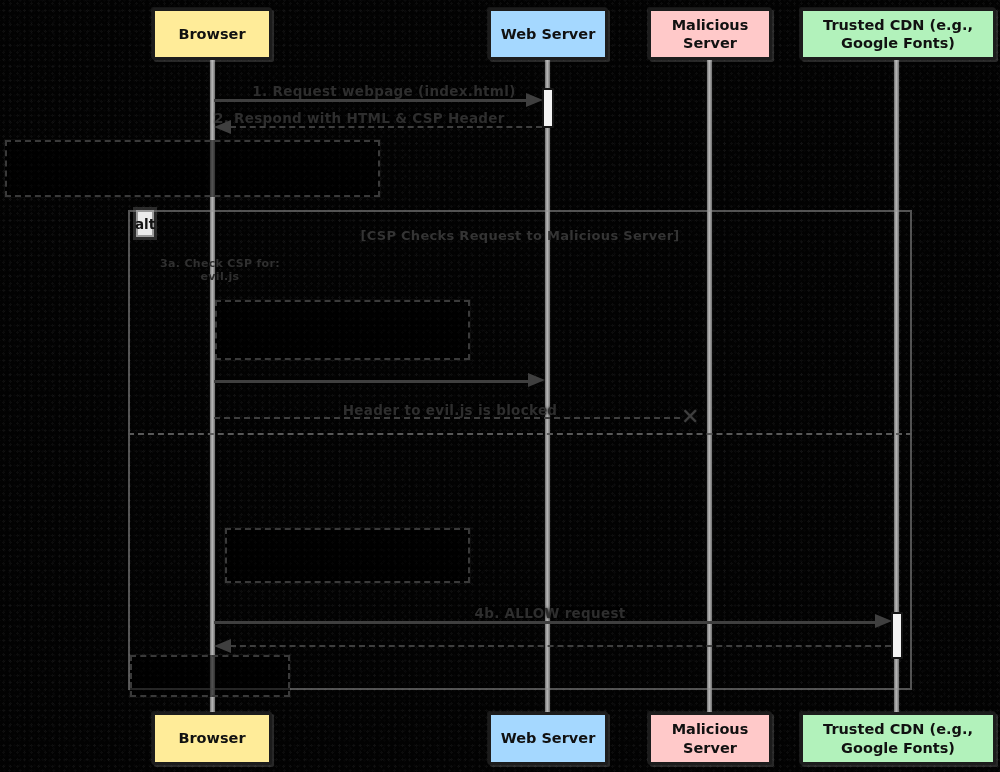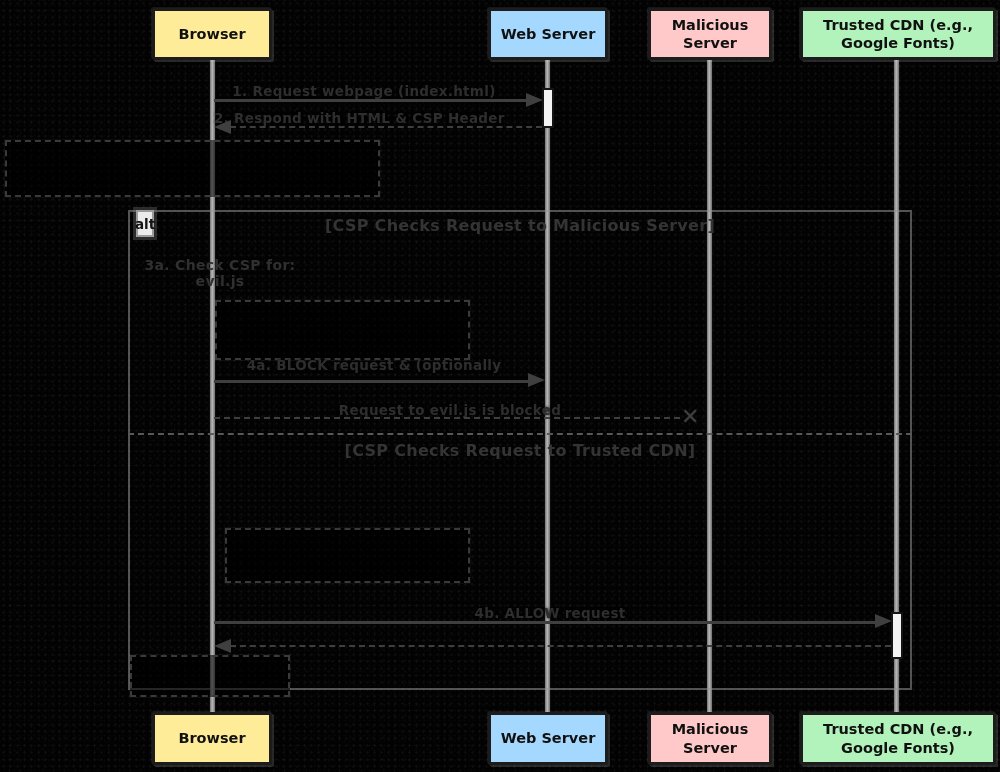--- a/index.html
+++ b/index.html
@@ -40,22 +40,22 @@
     box-shadow:0 0 0 1px rgba(255,255,255,0.04);box-sizing:border-box;
   }
   .activation{position:absolute;width:12px;background:#f4f4f4;border:2px solid #151515;box-sizing:border-box;border-radius:1px;}
   .altbox{position:absolute;border:2px solid rgba(150,150,150,0.55);box-sizing:border-box;}
   .alt-label{
     position:absolute;background:#ebebeb;border:2px solid #9c9c9c;color:#141414;
     font-weight:700;font-size:13.5px;display:flex;align-items:center;justify-content:center;
     box-shadow:0 0 0 3px rgba(120,120,120,0.35);box-sizing:border-box;
   }
   .divider{position:absolute;height:0;border-top:2px dashed #585858;}
-  .cond{position:absolute;left:128px;width:784px;text-align:center;font-weight:700;font-size:16px;color:#343434;letter-spacing:.3px;}
-  .check{position:absolute;font-weight:700;font-size:14px;color:#303030;letter-spacing:.3px;text-align:center;}
+  .cond{position:absolute;left:128px;width:784px;text-align:center;font-weight:700;font-size:13px;color:#343434;letter-spacing:.3px;margin-top:12px;}
+  .check{position:absolute;font-weight:700;font-size:11px;color:#303030;letter-spacing:.3px;text-align:center;}
   .xmark{position:absolute;color:#3f3f3f;font-size:22px;font-weight:700;line-height:1;text-shadow:0 0 2px rgba(255,255,255,0.12);}
 </style>
 </head>
 <body>
 
 <div class="canvas">
 
   <div class="lifeline" style="left:210px"></div>
   <div class="lifeline" style="left:545px"></div>
   <div class="lifeline" style="left:707px"></div>
@@ -67,21 +67,21 @@
   <div class="actor" style="left:488px;top:8px;width:120px;height:52px;background:#a5d8ff">
     <span>Web Server</span>
   </div>
   <div class="actor" style="left:648px;top:8px;width:124px;height:52px;background:#ffc9c9">
     <span>Malicious Server</span>
   </div>
   <div class="actor" style="left:800px;top:8px;width:196px;height:52px;background:#b2f2bb">
     <span>Trusted CDN (e.g., Google Fonts)</span>
   </div>
 
-  <div class="mlabel" style="left:204px;top:83px;width:320px">1. Request webpage (index.html)</div>
+  <div class="mlabel" style="left:224px;top:83px;width:320px">1. Request webpage (index.html)</div>
   <div class="msg-line" style="left:214px;top:99px;width:314px"></div>
   <div class="arrh-r" style="left:526px;top:93px"></div>
   <div class="activation" style="left:542px;top:88px;height:40px"></div>
 
   <div class="mlabel" style="left:214px;top:110px;width:282px">2. Respond with HTML &amp; CSP Header</div>
   <div class="msg-line dashed" style="left:230px;top:126px;width:312px"></div>
   <div class="arrh-l" style="left:214px;top:120px"></div>
 
   <div class="note" style="left:5px;top:140px;width:375px;height:57px">
     <span></span>
@@ -94,30 +94,28 @@
 
   <div class="check" style="left:140px;top:257px;width:160px">
     <div>3a. Check CSP for:</div>
     <div>evil.js</div>
   </div>
 
   <div class="note" style="left:215px;top:300px;width:255px;height:60px">
     <span></span>
   </div>
 
-  <div class="mlabel" style="left:214px;top:357px;width:320px">4a. BLOCK request &amp; (optionally</div>
   <div class="msg-line" style="left:214px;top:380px;width:314px"></div>
   <div class="arrh-r" style="left:528px;top:373px"></div>
 
-  <div class="mlabel" style="left:250px;top:402px;width:400px">Request to evil.js is blocked</div>
+  <div class="mlabel" style="left:250px;top:402px;width:400px">Header to evil.js is blocked</div>
   <div class="msg-line dashed" style="left:214px;top:417px;width:466px"></div>
   <div class="xmark" style="left:681px;top:406px">✕</div>
 
   <div class="divider" style="left:128px;top:433px;width:784px"></div>
-  <div class="cond" style="top:441px">[CSP Checks Request to Trusted CDN]</div>
 
 
   <div class="note" style="left:225px;top:528px;width:245px;height:55px">
     <span></span>
   </div>
 
   <div class="mlabel" style="left:390px;top:605px;width:320px">4b. ALLOW request</div>
   <div class="msg-line" style="left:214px;top:621px;width:662px"></div>
   <div class="arrh-r" style="left:875px;top:614px"></div>
   <div class="activation" style="left:891px;top:612px;height:47px"></div>

